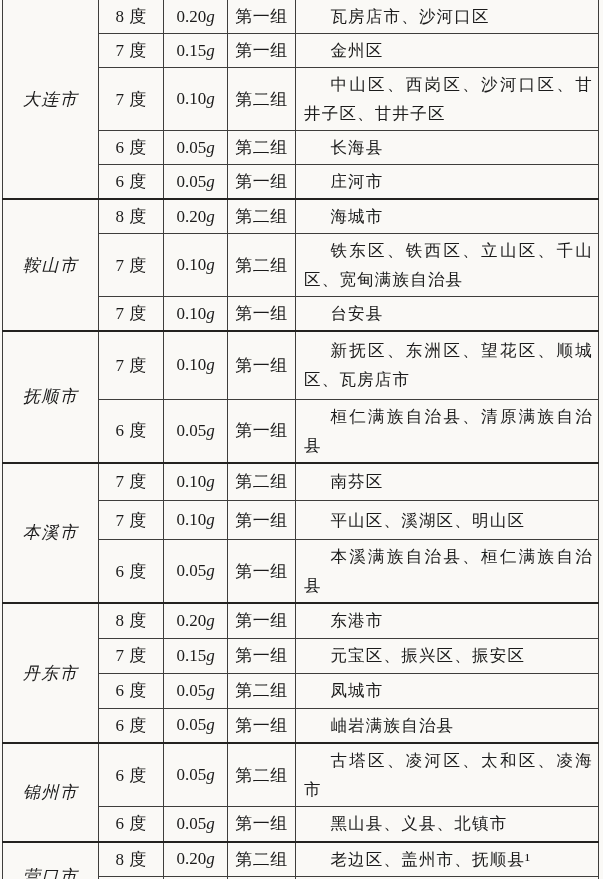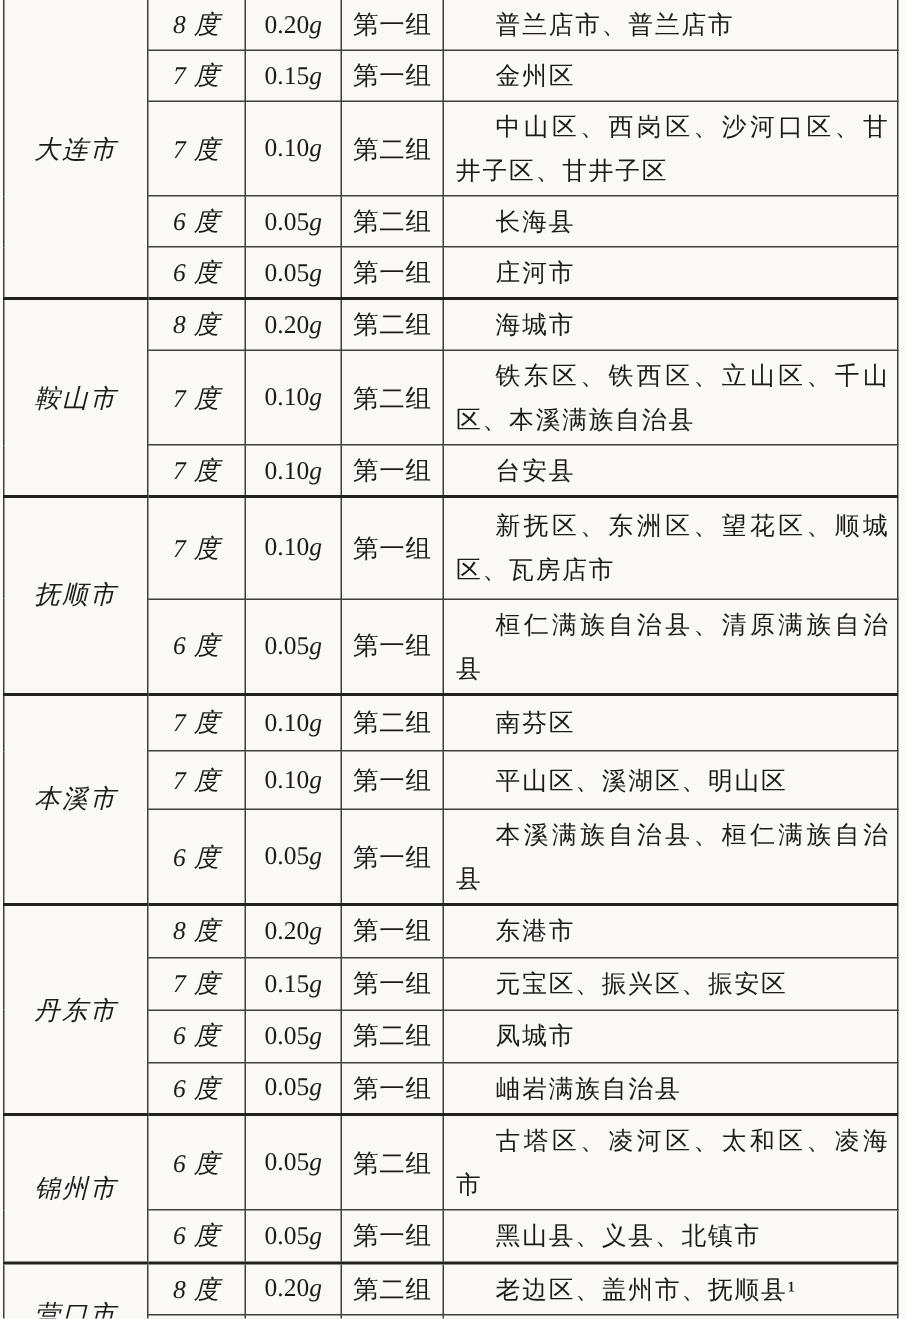--- a/index.html
+++ b/index.html
@@ -46,21 +46,21 @@
   tbody tr:first-child td{
     border-top:none;
   }
   tbody tr:last-child td{
     border-bottom:3px solid var(--secborder);
   }
   td.city{
     letter-spacing:1.5px;
     font-style:italic;
   }
-  td.deg{letter-spacing:0.5px;font-style:italic;}
+  td.deg{letter-spacing:0.5px;}
   td.acc i{
     font-style:italic;
     font-size:17px;
   }
   td.grp{letter-spacing:0.5px;font-family:Liberation Mono, monospace;}
   td.dist{
     text-align:left;
     padding:2px 5px 2px 8px;
   }
   td.dist p{
@@ -85,21 +85,21 @@
         <col class="c-grp">
         <col class="c-dist">
     </colgroup>
     <tbody id="tbody">
         <tr style="height: 28px;">
           <td class="city" rowspan="5">大连市</td>
           <td class="deg">8 度</td>
           <td class="acc"><span>0.20</span><i>g</i></td>
           <td class="grp">第一组</td>
           <td class="dist">
-            <p>普兰店市、普兰店市</p>
+            <p>瓦房店市、沙河口区</p>
           </td>
         </tr>
         <tr style="height: 33px;">
           <td class="deg">7 度</td>
           <td class="acc"><span>0.15</span><i>g</i></td>
           <td class="grp">第一组</td>
           <td class="dist">
             <p>金州区</p>
           </td>
         </tr>
@@ -134,21 +134,21 @@
           <td class="grp">第二组</td>
           <td class="dist">
             <p>海城市</p>
           </td>
         </tr>
         <tr style="height: 59px;">
           <td class="deg">7 度</td>
           <td class="acc"><span>0.10</span><i>g</i></td>
           <td class="grp">第二组</td>
           <td class="dist">
-            <p>铁东区、铁西区、立山区、千山区、本溪满族自治县</p>
+            <p>铁东区、铁西区、立山区、千山区、宽甸满族自治县</p>
           </td>
         </tr>
         <tr style="height: 33px;">
           <td class="deg">7 度</td>
           <td class="acc"><span>0.10</span><i>g</i></td>
           <td class="grp">第一组</td>
           <td class="dist">
             <p>台安县</p>
           </td>
         </tr>

